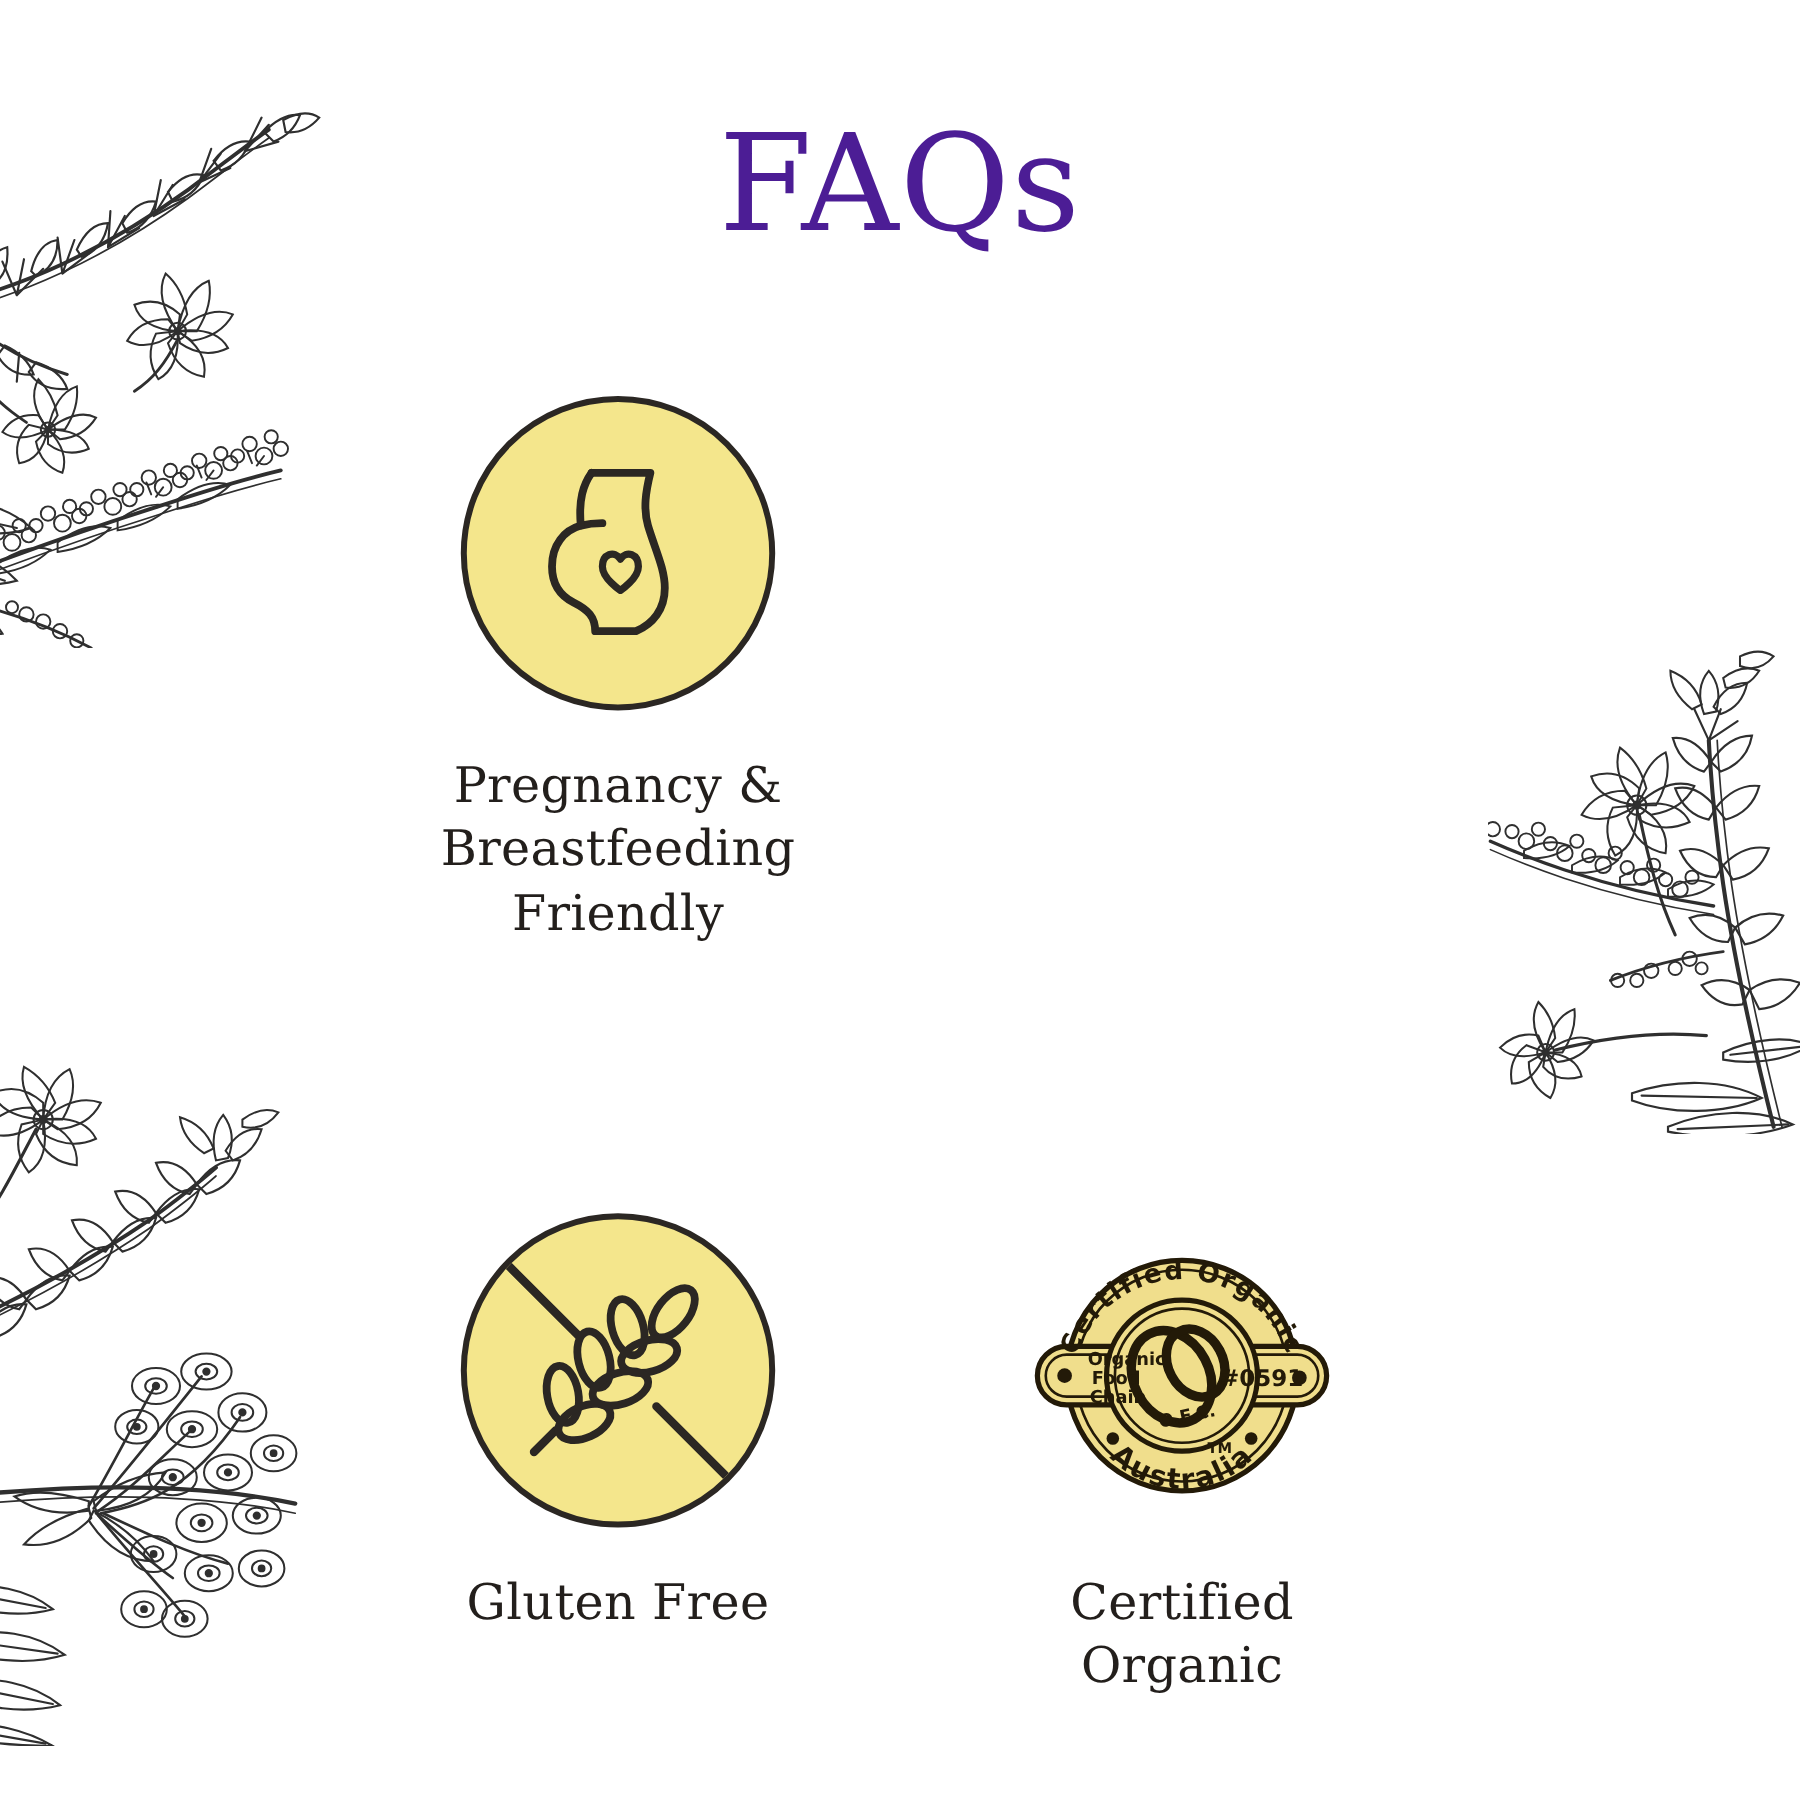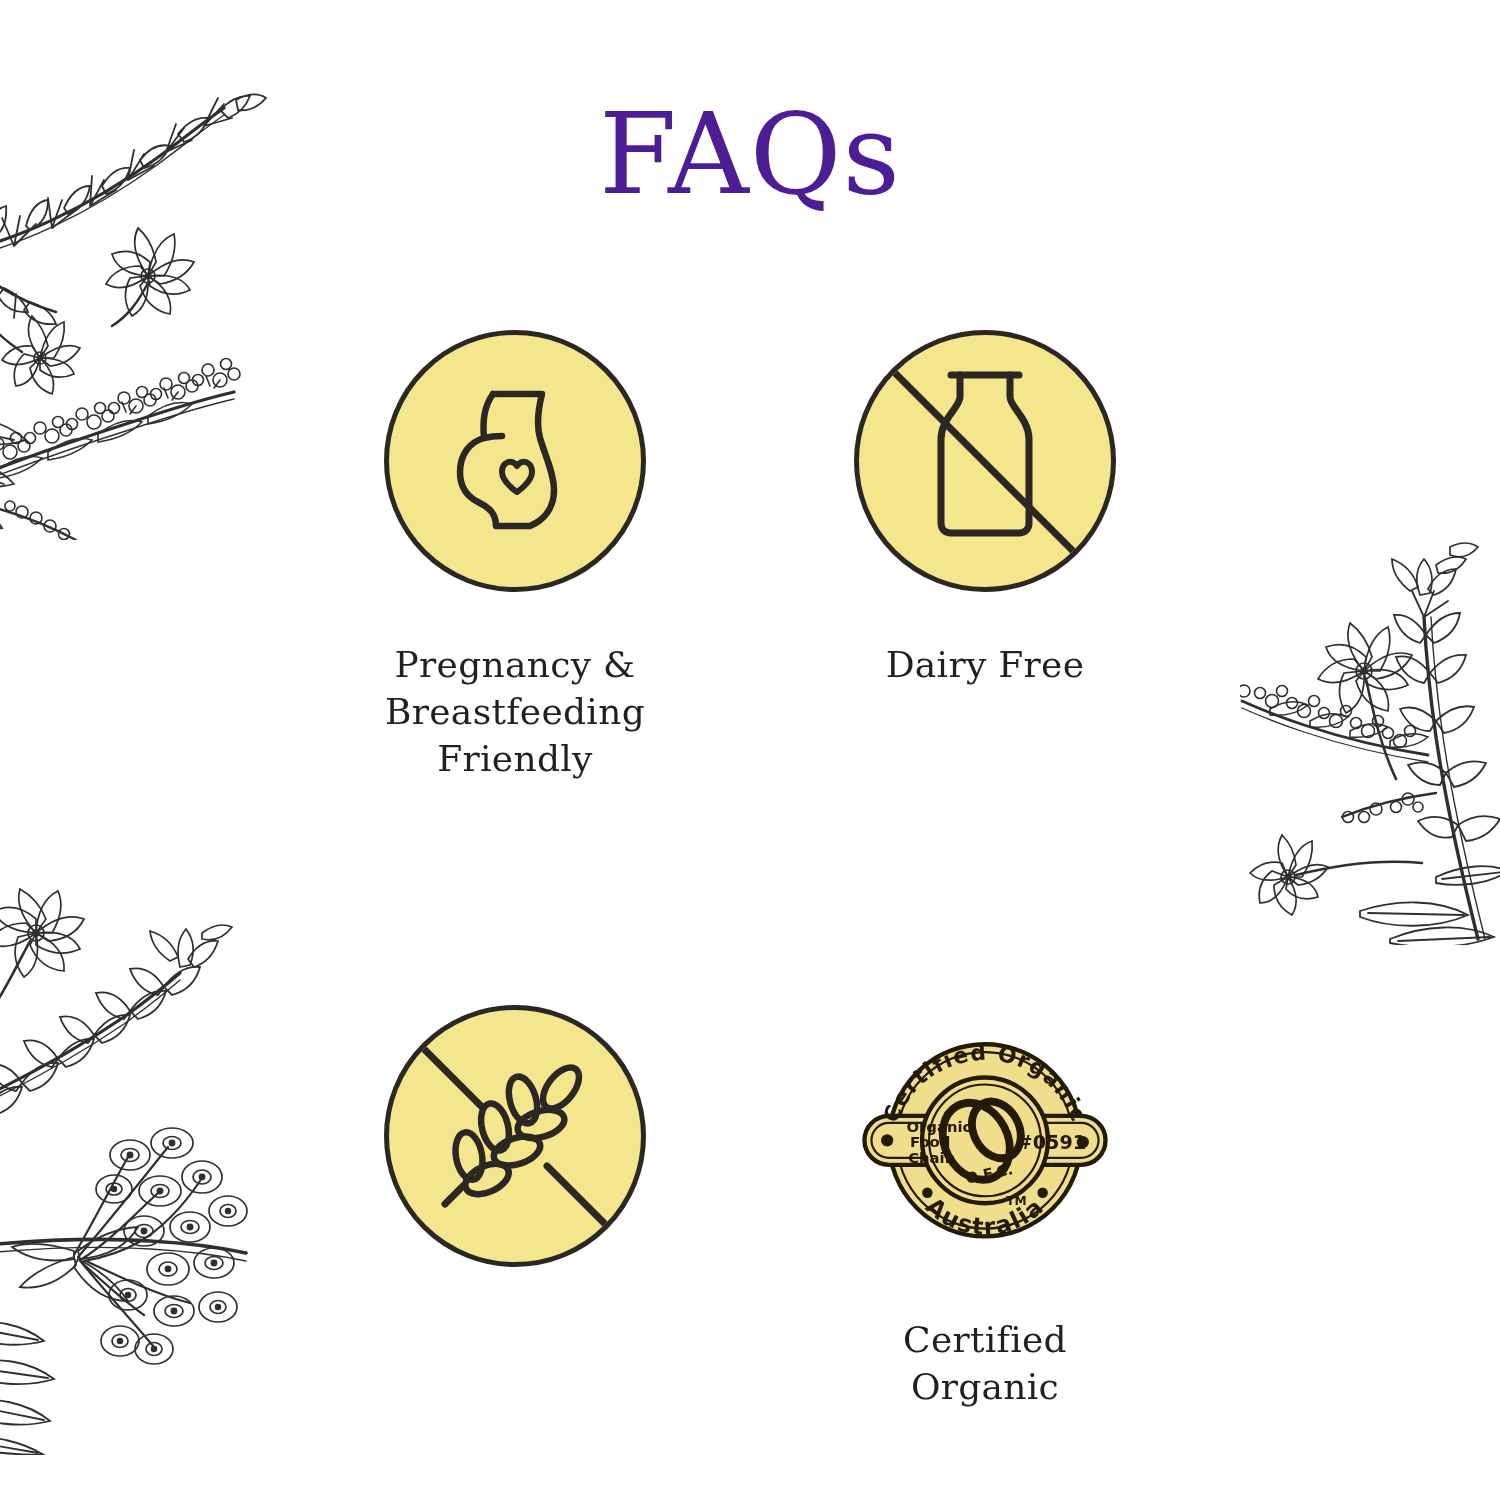--- a/index.html
+++ b/index.html
@@ -72,24 +72,24 @@
     justify-content: center;
     overflow: hidden;
   }
   .badge-circle.plain {
     background: transparent;
     border: none;
   }
   .badge-circle svg { display: block; }
 
   .faq-label {
-    margin-top: 50px;
+    margin-top: 36px;
     text-align: center;
     font-family: "DejaVu Serif", "Liberation Serif", serif;
-    font-size: 36px;
+    font-size: 41px;
     font-weight: 400;
     color: #231f1c;
     line-height: 1.30;
     letter-spacing: 0.3px;
     white-space: pre-line;
   }
 </style>
 </head>
 <body>
 
@@ -503,38 +503,20 @@
                        C102 106 87 116 87 116
                        C87 116 72 106 72 96 Z" stroke-width="6"></path>
             </g>
           </svg>
         </div>
         <div class="faq-label">Pregnancy &amp;
 Breastfeeding
 Friendly</div>
       </div>
 
-      <div class="faq-item">
-        <div class="badge-circle">
-          <svg width="252" height="252" viewBox="0 0 252 252">
-            <g fill="none" stroke="#2b2723" stroke-width="7" stroke-linecap="round" stroke-linejoin="round">
-
-              <path d="M34 36 L216 218"></path>
-
-              <path d="M92 40 L160 40"></path>
-              <path d="M101 40 L101 62 C101 72 82 84 82 104
-                       L82 188 C82 194 86 198 92 198
-                       L160 198 C166 198 170 194 170 188
-                       L170 104 C170 84 151 72 151 62
-                       L151 40"></path>
-            </g>
-          </svg>
-        </div>
-        <div class="faq-label">Dairy Free</div>
-      </div>
 
     </div>
 
     <div class="faq-row">
 
       <div class="faq-item row2">
         <div class="badge-circle">
           <svg width="252" height="252" viewBox="0 0 252 252">
             <g fill="none" stroke="#2b2723" stroke-width="7" stroke-linecap="round" stroke-linejoin="round">
 
@@ -549,20 +531,21 @@
                 <ellipse cx="172" cy="78" rx="13" ry="24" transform="rotate(38 172 78)"></ellipse>
                 <ellipse cx="106" cy="117" rx="13" ry="24" transform="rotate(-14 106 117)"></ellipse>
                 <ellipse cx="152" cy="114" rx="13" ry="24" transform="rotate(74 152 114)"></ellipse>
                 <ellipse cx="80" cy="146" rx="13" ry="24" transform="rotate(-10 80 146)"></ellipse>
                 <ellipse cx="128" cy="141" rx="13" ry="24" transform="rotate(72 128 141)"></ellipse>
                 <ellipse cx="98" cy="169" rx="13" ry="23" transform="rotate(66 98 169)"></ellipse>
               </g>
             </g>
           </svg>
         </div>
+        <div class="faq-label">Gluten Free</div>
       </div>
 
       <div class="faq-item row2">
         <div class="badge-circle plain">
           <svg width="300" height="262" viewBox="0 0 300 262">
             <defs>
               <path id="arc-top" d="M 44 150 A 106 106 0 0 1 256 150"></path>
               <path id="arc-bottom" d="M 56 150 A 94 94 0 0 0 244 150"></path>
             </defs>
 

